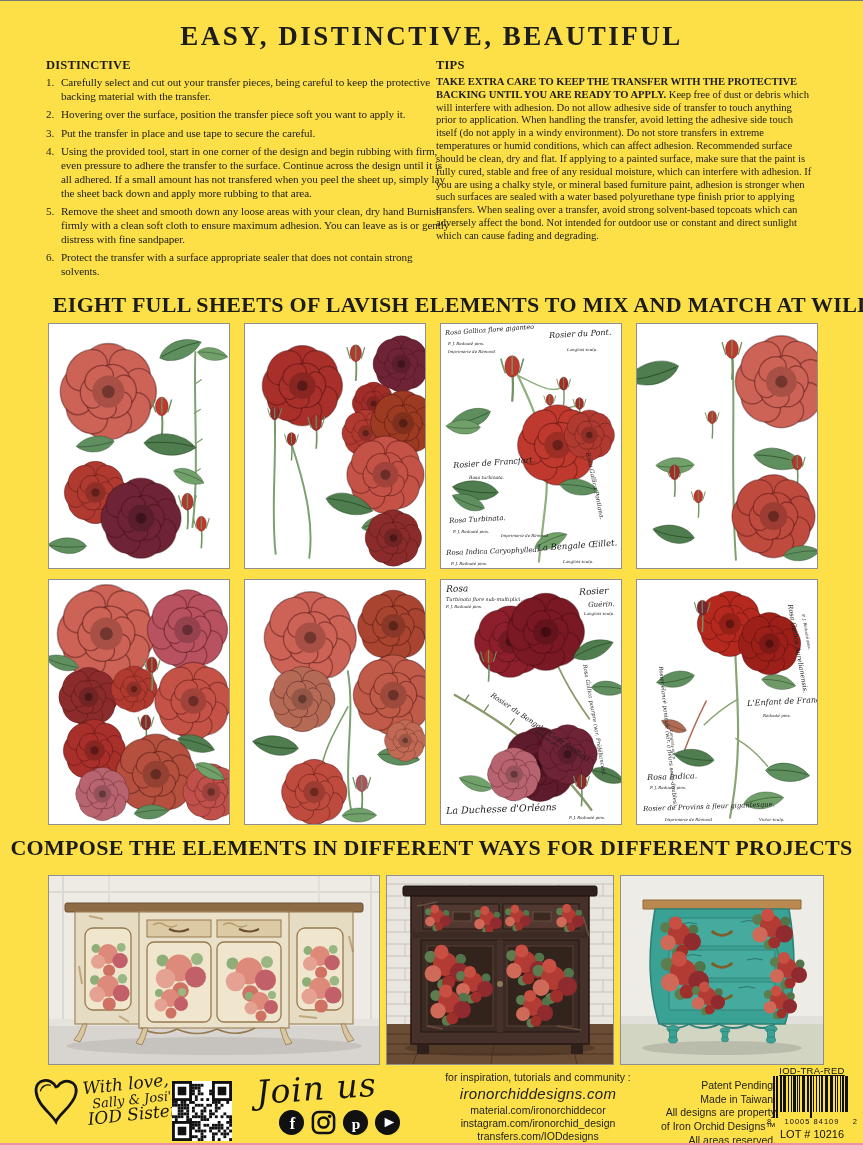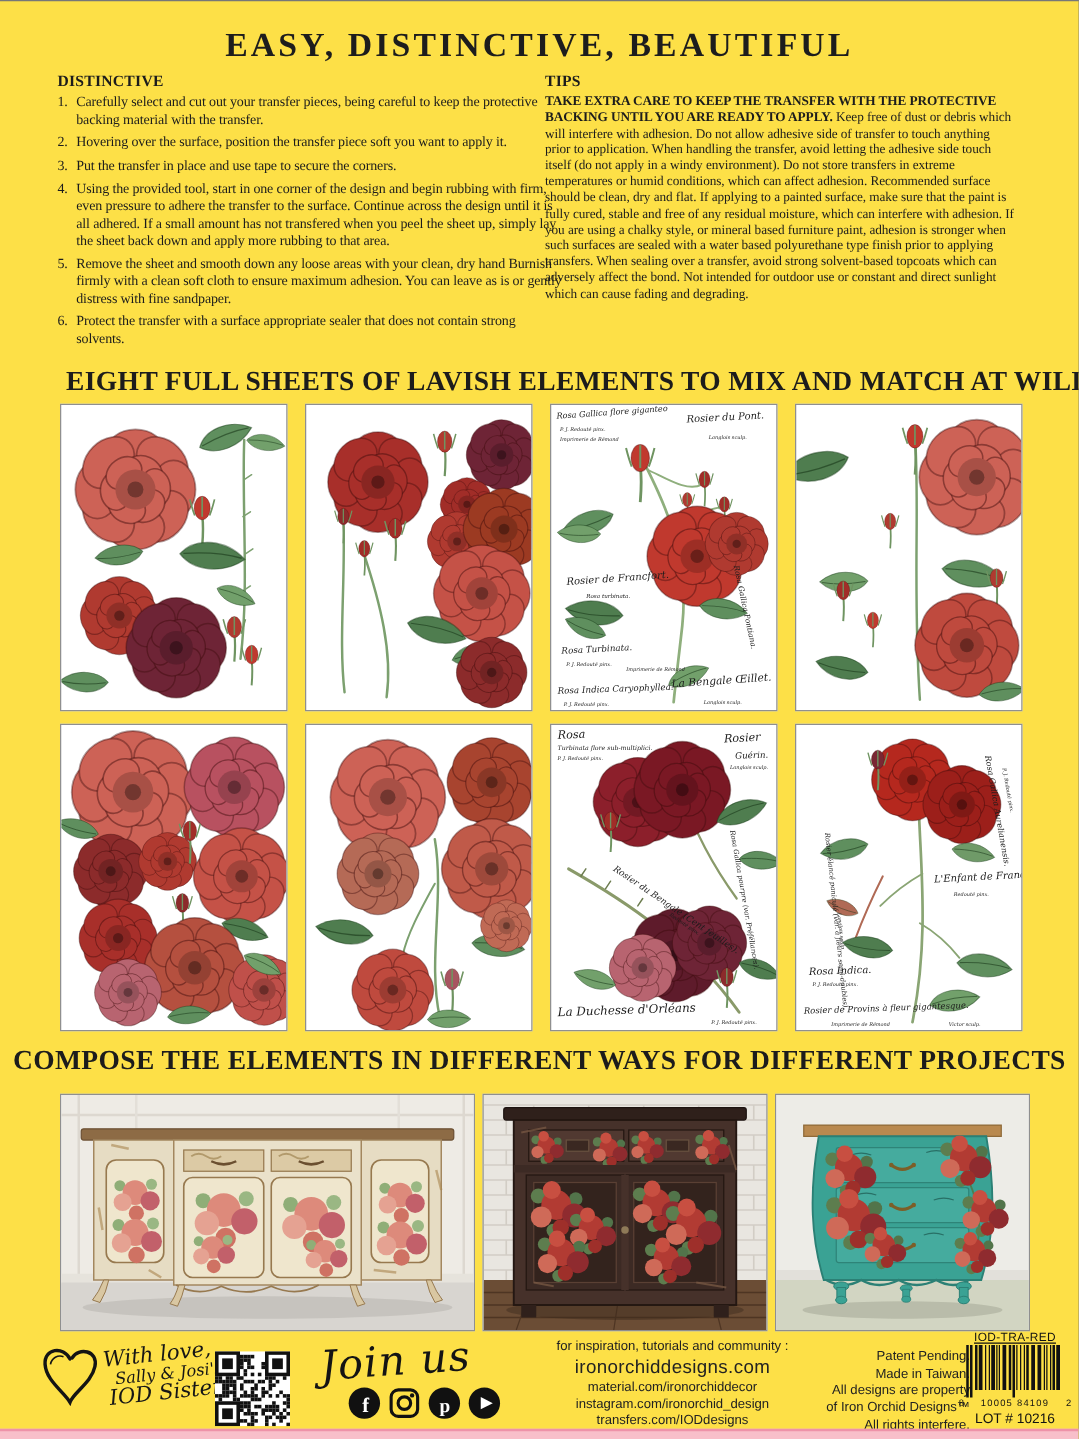--- a/index.html
+++ b/index.html
@@ -41,21 +41,21 @@
   .signature-text{transform:rotate(-6deg);font-family:"DejaVu Serif",serif;font-style:italic;
       color:#161616;margin-left:2px;margin-top:4px;line-height:1.05;}
   .sig1{font-size:17px;} .sig2{font-size:13px;padding-left:8px;} .sig3{font-size:17px;padding-left:2px;}
   .qr-block{left:172px;top:1080px;}
   .join-block{left:256px;top:1066px;width:176px;}
   .join-script{font-family:"DejaVu Serif",serif;font-style:italic;font-size:33px;
       transform:rotate(-4deg);color:#141414;letter-spacing:1px;}
   .social-row{display:flex;gap:5px;margin-top:3px;margin-left:22px;}
   .community-block{left:424px;top:1070px;width:228px;text-align:center;
       font-family:"Liberation Sans",sans-serif;font-size:10.5px;line-height:1.22;color:#222;}
-  .website{font-size:15px;letter-spacing:0.3px;margin:1px 0;}
+  .website{font-size:15px;letter-spacing:0.3px;margin:1px 0;font-style:italic;}
   .legal-block{left:628px;top:1078px;width:148px;text-align:right;
       font-family:"Liberation Sans",sans-serif;font-size:10.5px;line-height:1.3;color:#222;}
   .barcode-block{left:766px;top:1064px;width:92px;text-align:center;
       font-family:"Liberation Sans",sans-serif;color:#111;}
   .sku{font-size:9.5px;letter-spacing:0.3px;text-decoration:underline;}
   .bc-digits{display:flex;justify-content:space-between;font-size:7.5px;margin-top:-9px;padding:0 1px;}
   .bc-digits .mid{letter-spacing:1px;}
   .lot{font-size:11px;margin-top:2px;}
   .pink-strip{position:absolute;left:0;top:1142px;width:863px;height:9px;box-sizing:border-box;}
 </style>
@@ -128,21 +128,21 @@
     <div class="instr-item">
         <span class="n">1.</span>
         <span class="t">Carefully select and cut out your transfer pieces, being careful to keep the protective backing material with the transfer.</span>
       </div>
     <div class="instr-item">
         <span class="n">2.</span>
         <span class="t">Hovering over the surface, position the transfer piece soft you want to apply it.</span>
       </div>
     <div class="instr-item">
         <span class="n">3.</span>
-        <span class="t">Put the transfer in place and use tape to secure the corners.</span>
+        <span class="t">Put the transfer in place and use tape to secure the careful.</span>
       </div>
     <div class="instr-item">
         <span class="n">4.</span>
         <span class="t">Using the provided tool, start in one corner of the design and begin rubbing with firm, even pressure to adhere the transfer to the surface. Continue across the design until it is all adhered. If a small amount has not transfered when you peel the sheet up, simply lay the sheet back down and apply more rubbing to that area.</span>
       </div>
     <div class="instr-item">
         <span class="n">5.</span>
         <span class="t">Remove the sheet and smooth down any loose areas with your clean, dry hand Burnish firmly with a clean soft cloth to ensure maximum adhesion. You can leave as is or gently distress with fine sandpaper.</span>
       </div>
     <div class="instr-item">
@@ -646,21 +646,21 @@
     <div>instagram.com/ironorchid_design</div>
     <div>transfers.com/IODdesigns</div>
     <div>Bit.ly/IODtv</div>
   </div>
 
   <div class="fblock legal-block">
     <div>Patent Pending.</div>
     <div>Made in Taiwan.</div>
     <div>All designs are property</div>
     <div>of Iron Orchid Designs™</div>
-    <div>All rights interfere.</div>
+    <div>All areas reserved.</div>
   </div>
 
   <div class="fblock barcode-block">
     <div class="sku">IOD-TRA-RED</div>
     <svg id="barcode-svg" width="90" height="46" viewBox="0 0 90 46">
         <rect x="6" y="0" width="2" height="42" fill="#111"></rect>
         <rect x="9" y="0" width="2" height="42" fill="#111"></rect>
         <rect x="13" y="0" width="2" height="36" fill="#111"></rect>
         <rect x="16" y="0" width="3" height="36" fill="#111"></rect>
         <rect x="21" y="0" width="1" height="36" fill="#111"></rect>

